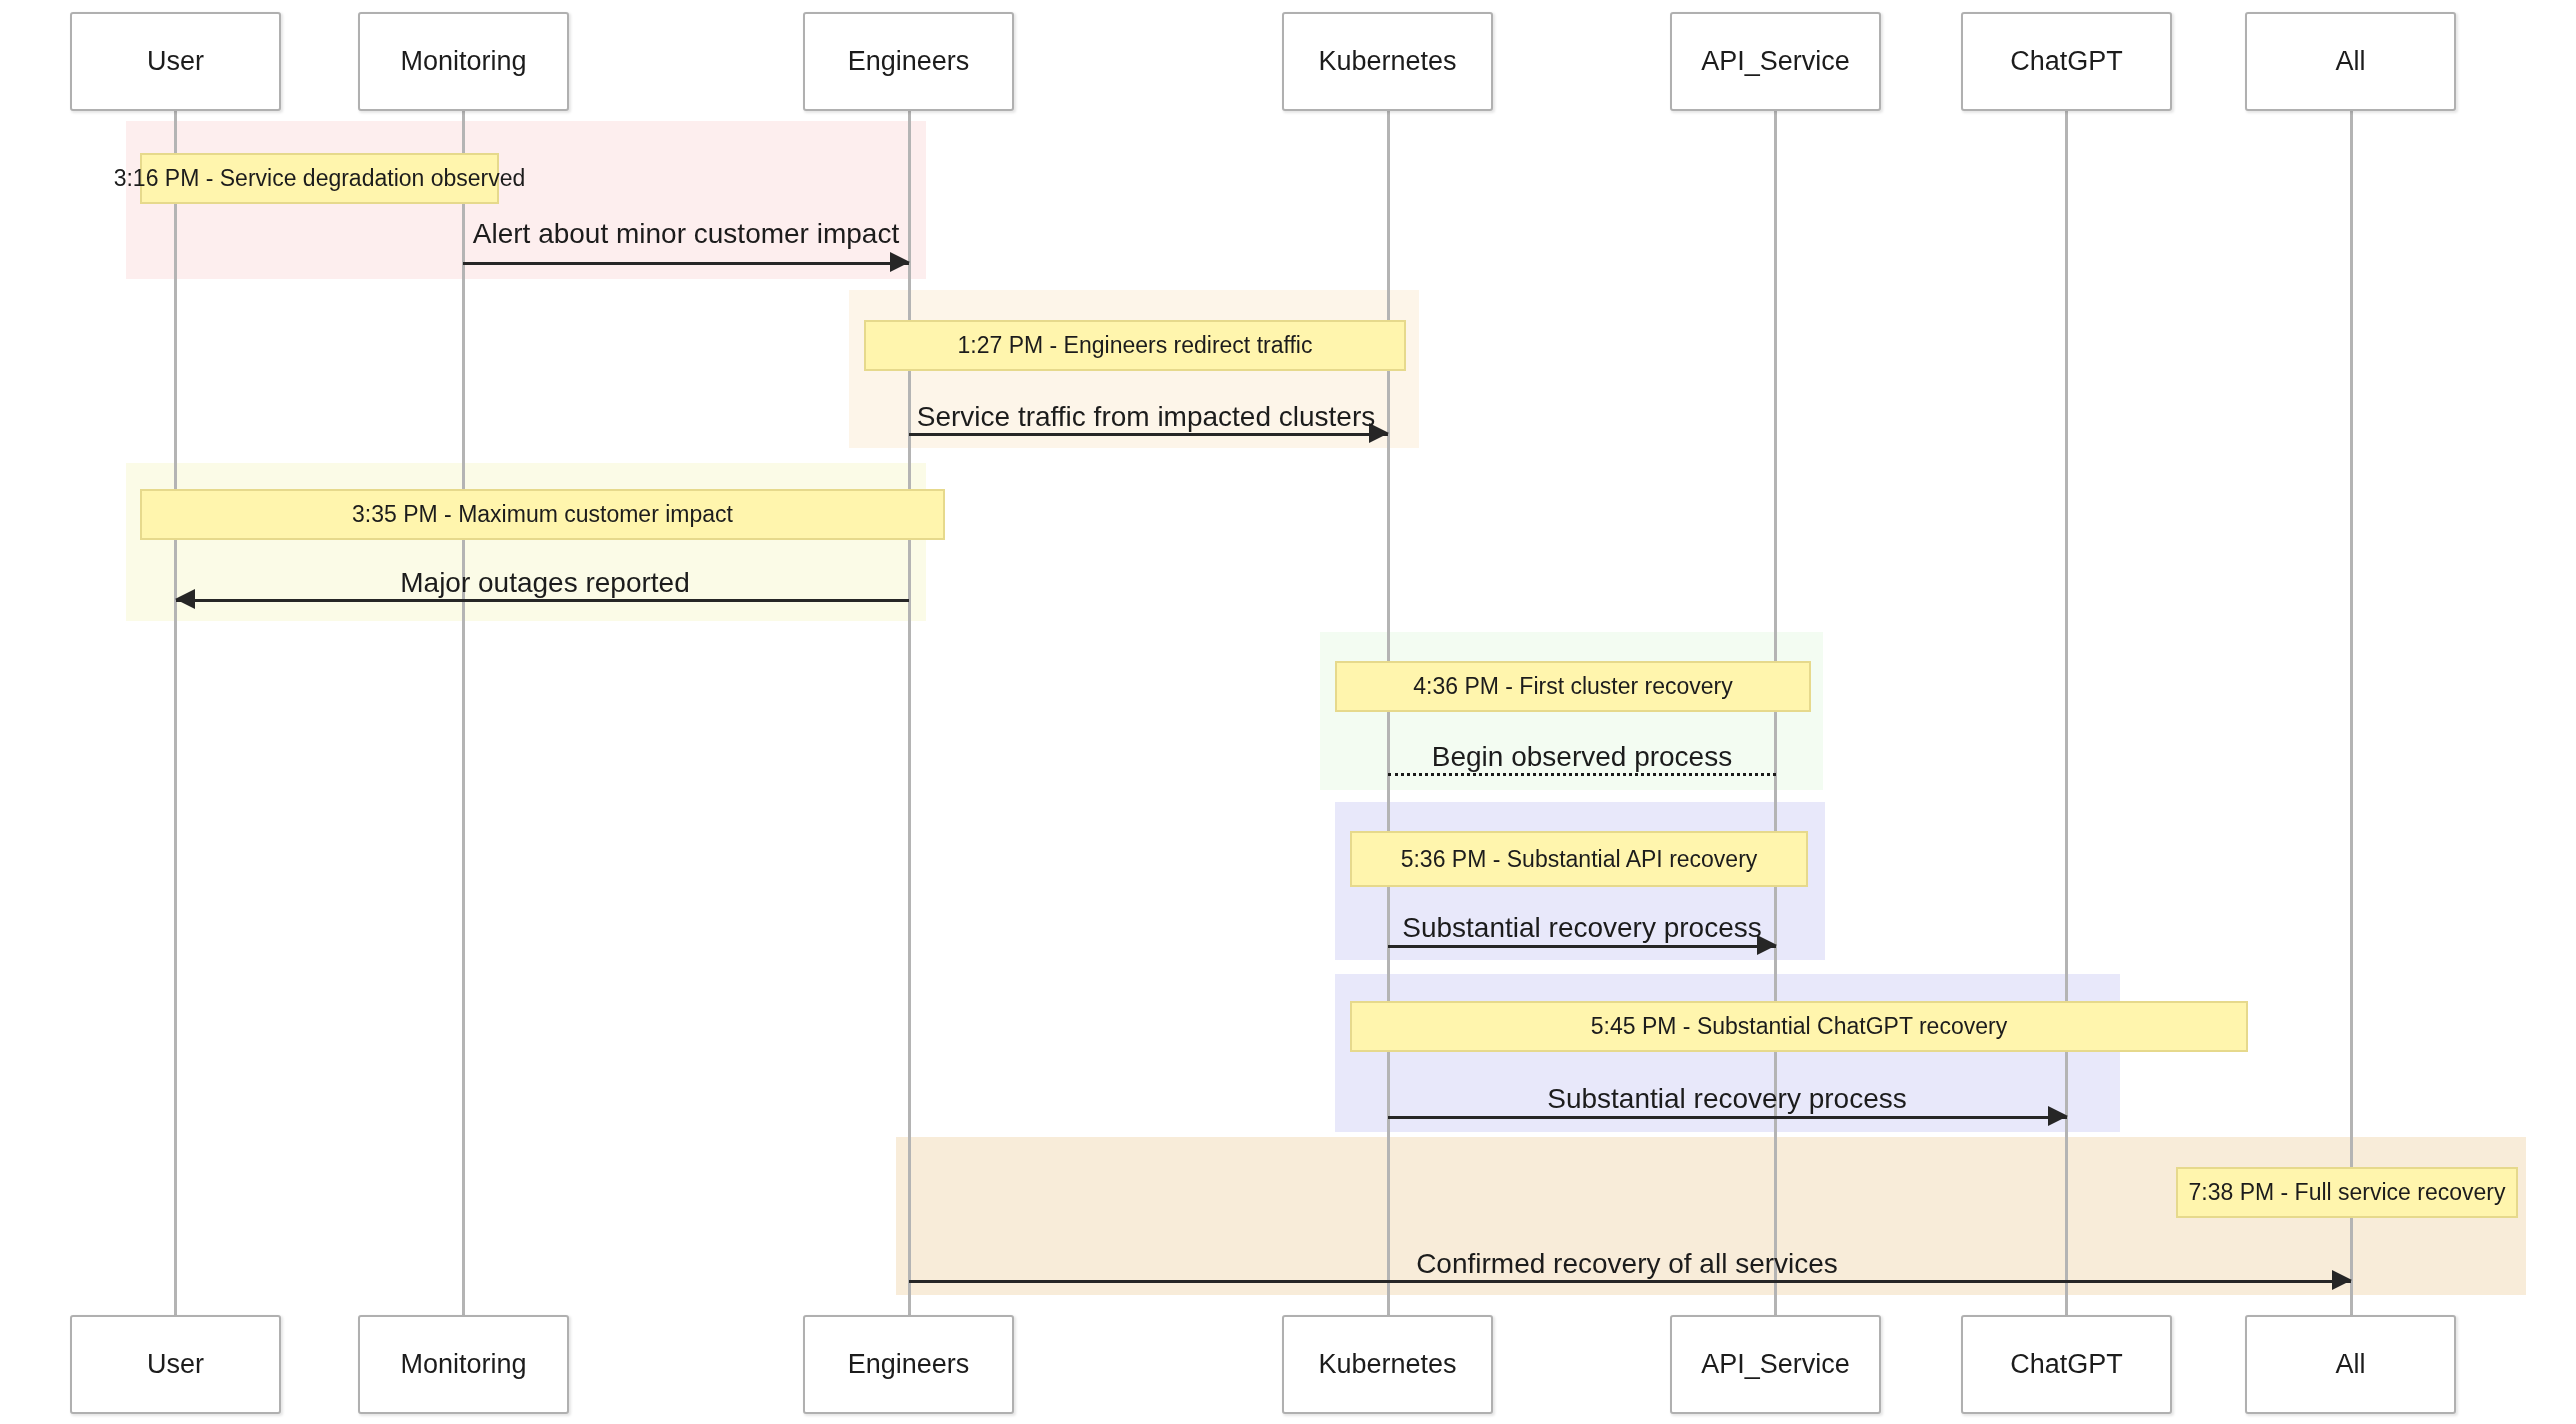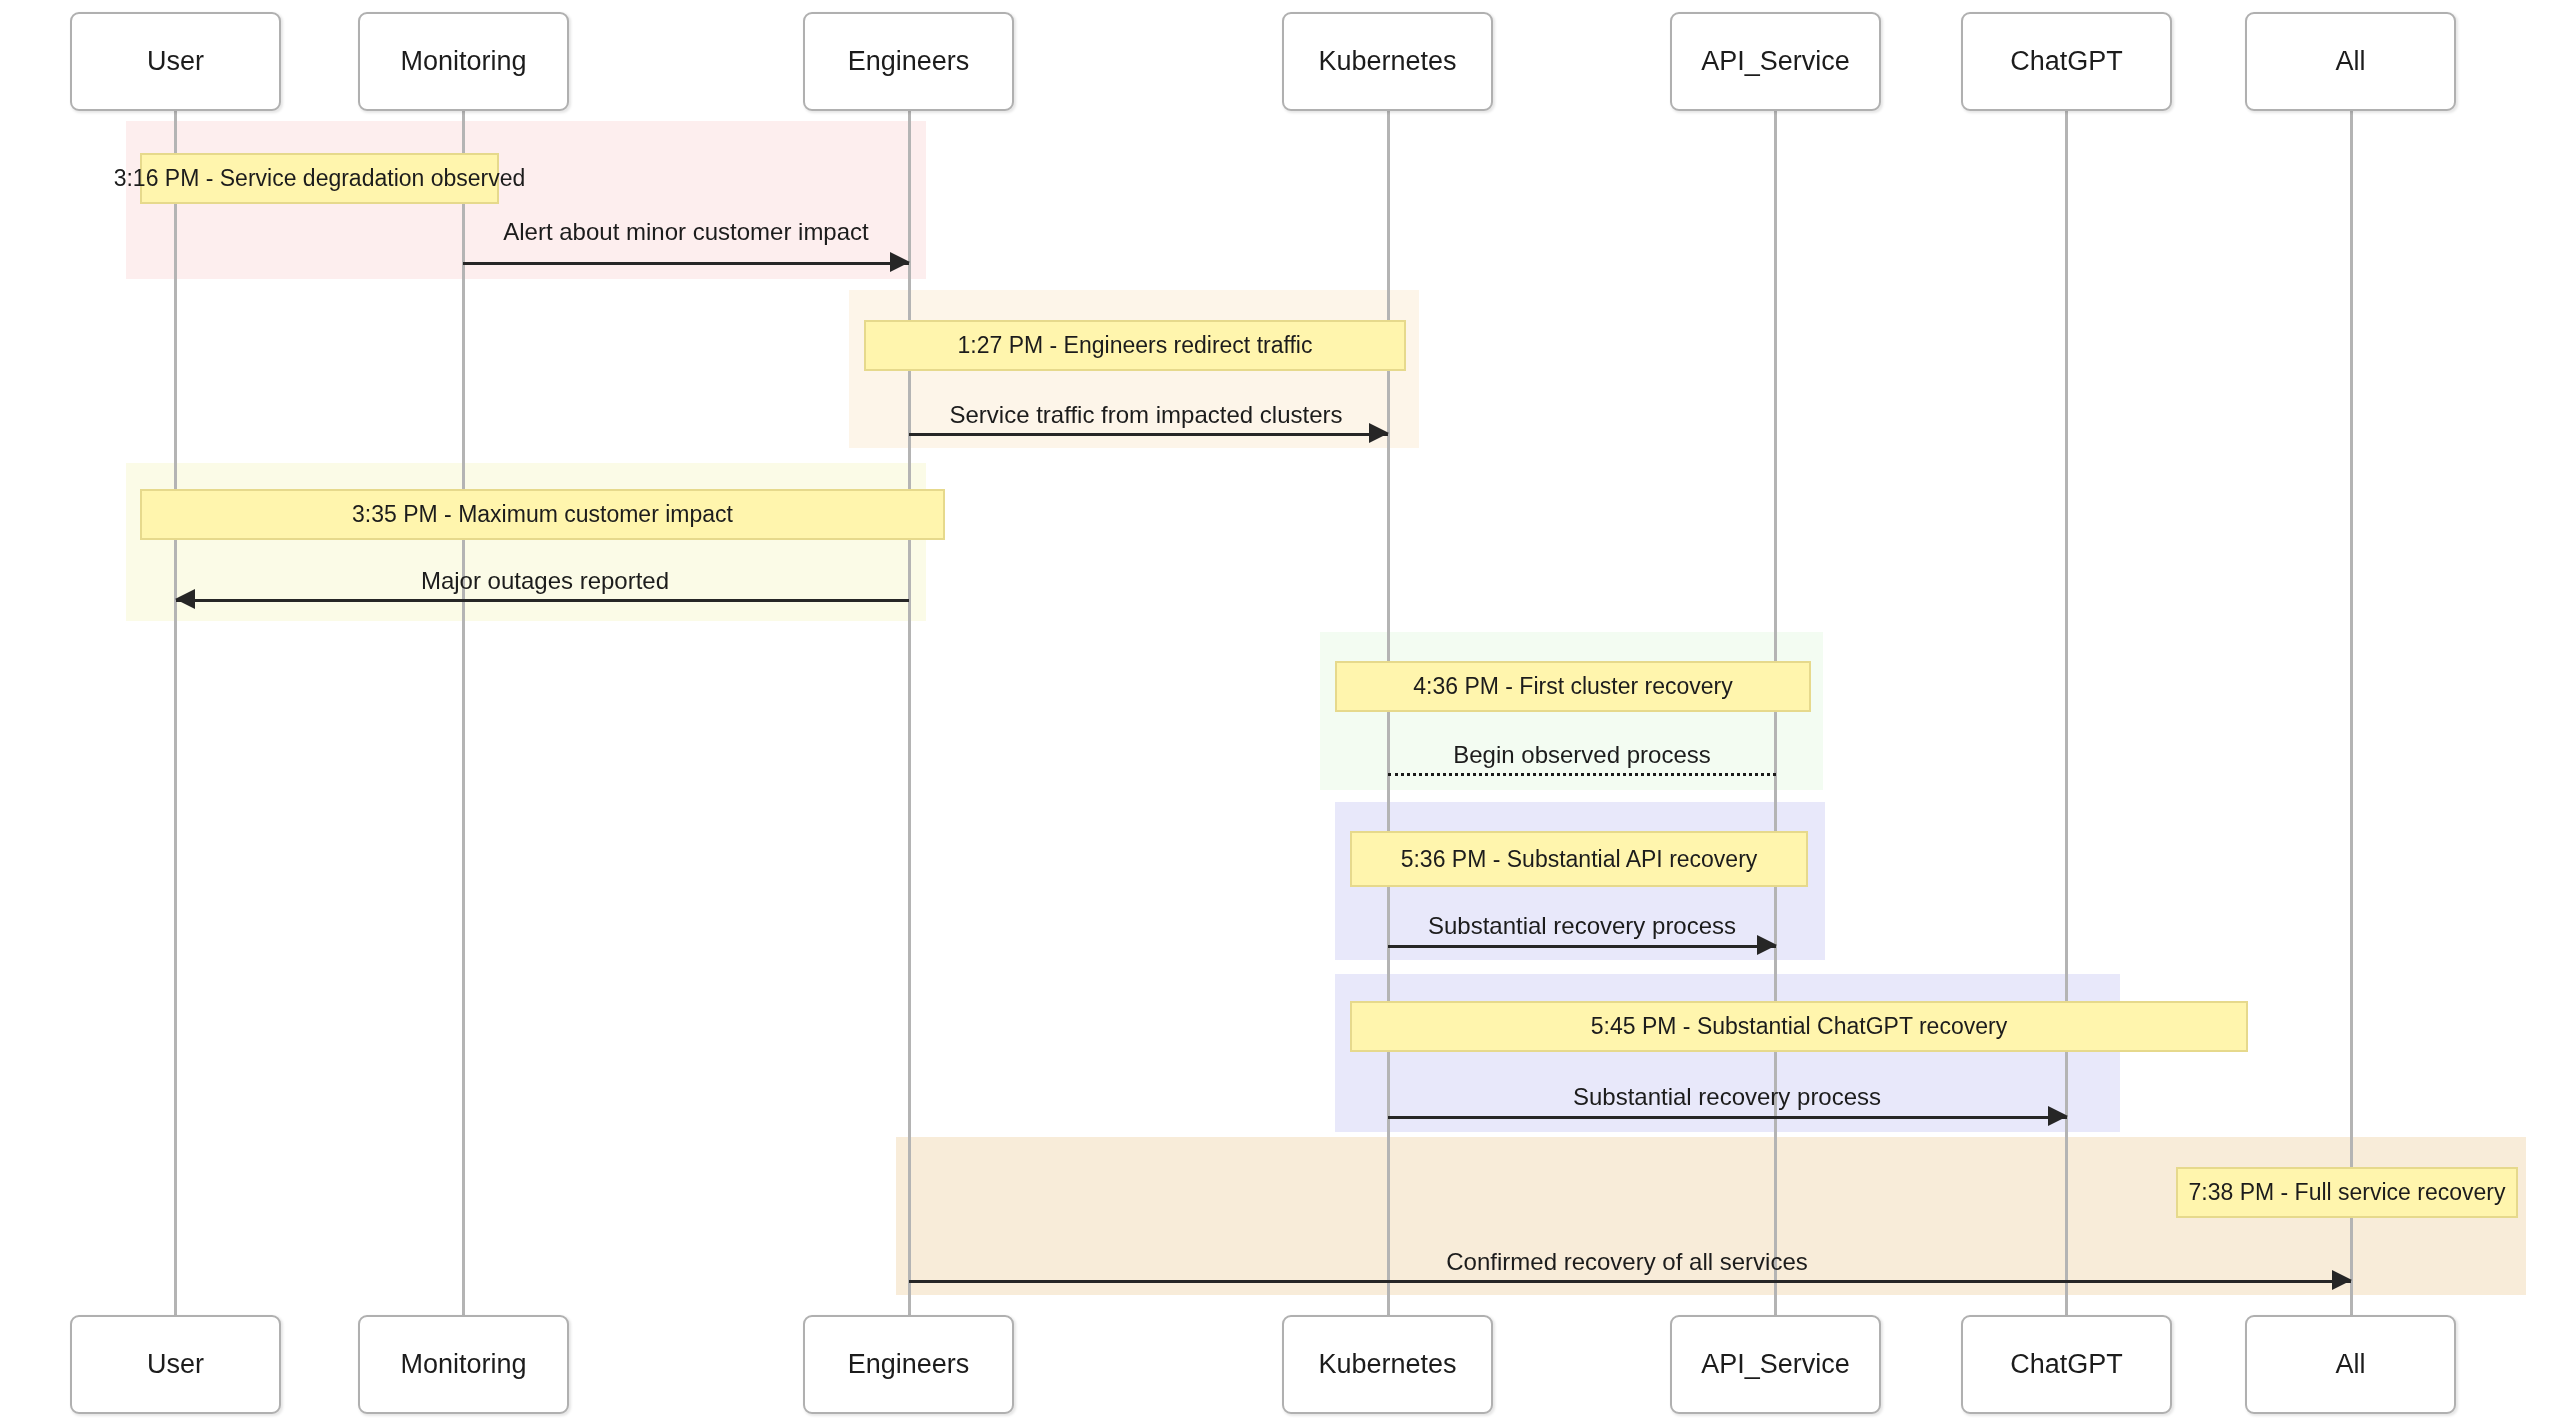--- a/index.html
+++ b/index.html
@@ -29,21 +29,21 @@
     background: #b4b4b4;
     top: 111px;
     height: 1204px;
   }
   
   .actor-box {
     position: absolute;
     box-sizing: border-box;
     background: #ffffff;
     border: 2px solid #b0b0b0;
-    border-radius: 9px;
+    border-radius: 3px;
     display: flex;
     align-items: center;
     justify-content: center;
     box-shadow: 1.3px 1.3px 2.7px rgba(0,0,0,0.10);
   }
   .actor-box span {
     font-size: 27px;
     color: #1c1c1c;
     font-family: "Liberation Sans", sans-serif;
     line-height: 1;
@@ -95,21 +95,21 @@
     left: -1.3px;
     top: -10px;
     width: 0;
     height: 0;
     border-top: 10px solid transparent;
     border-bottom: 10px solid transparent;
     border-right: 20px solid #262626;
   }
   .msg-label {
     position: absolute;
-    font-size: 24px;
+    font-size: 28px;
     color: #1c1c1c;
     white-space: nowrap;
     font-family: "Liberation Sans", sans-serif;
     transform: translateX(-50%);
     text-align: right;
   }
 </style>
 </head>
 <body>
 

